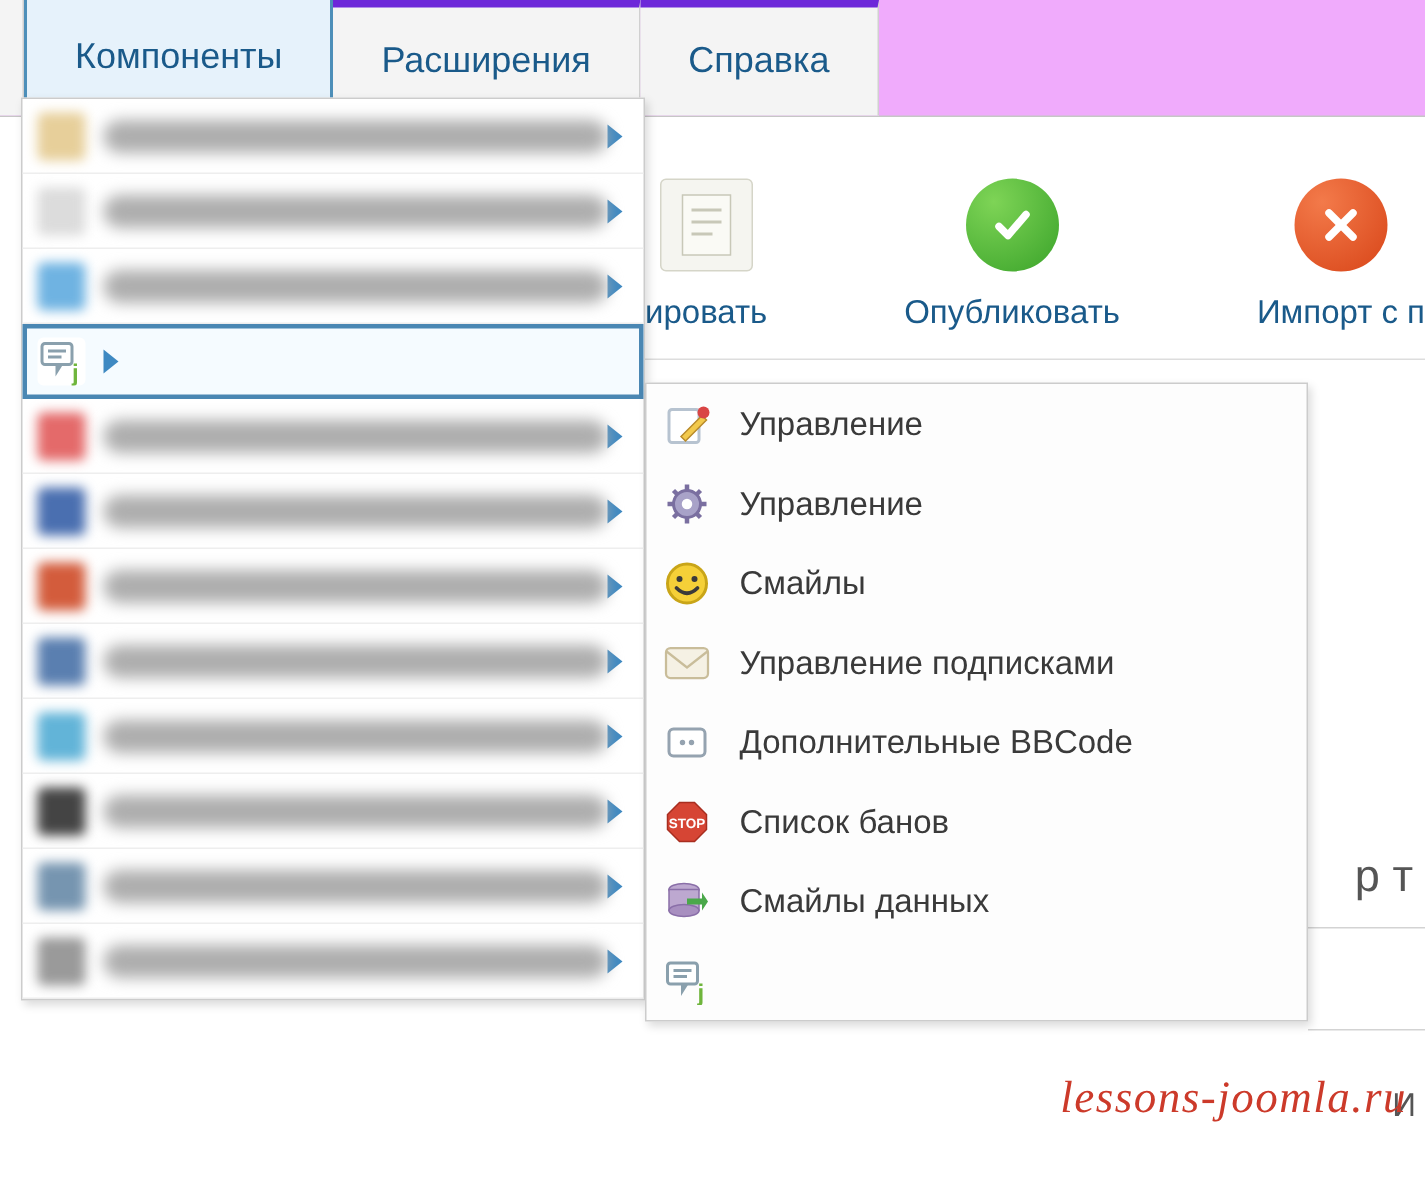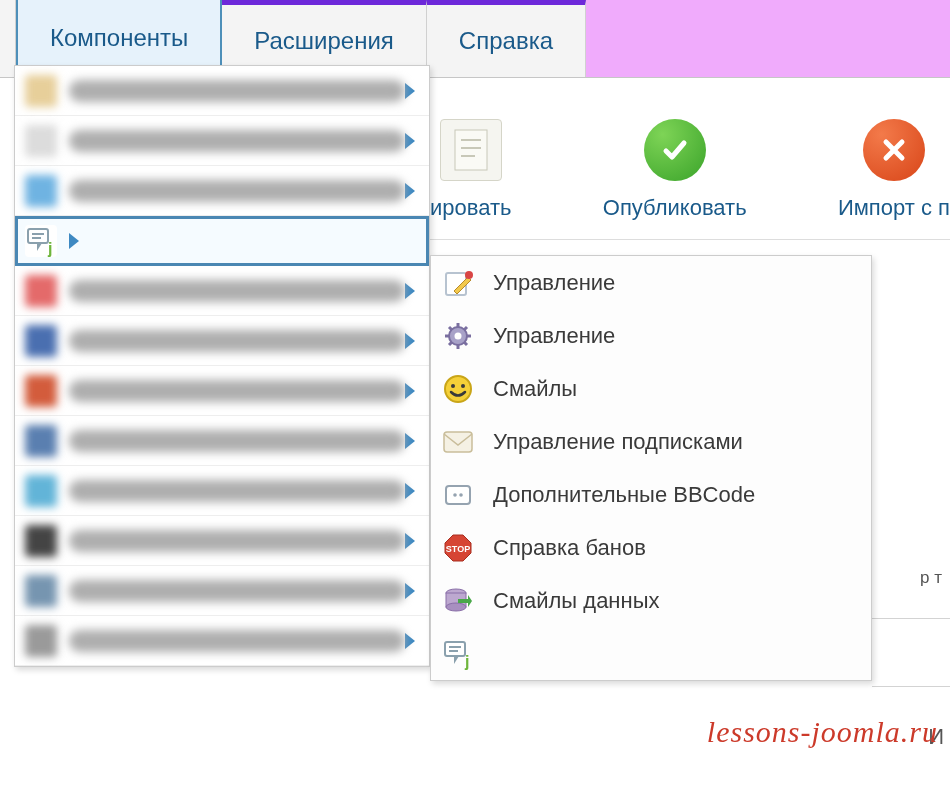--- a/index.html
+++ b/index.html
@@ -239,21 +239,21 @@
     <span>Импорт с п</span>
   </div>
 </div>
 
 <div class="bg-lines">
   <div style="top:540px;"></div>
   <div style="top:608px;"></div>
   <div style="top:708px;"></div>
 
 </div>
-<span style="position:absolute;right:8px;top:568px;font-size:17px;color:#555;z-index:0;">р т</span>
+<span style="position:absolute;right:8px;top:568px;font-size:30px;color:#555;z-index:0;">р т</span>
 <span style="position:absolute;right:6px;top:724px;font-size:22px;color:#555;z-index:0;">И</span>
 
 <div class="dropdown">
 
   <div class="dropdown-item blurred">
     <div class="dd-icon" style="background:#e7cf9a;"></div>
     <div class="dd-label" style="width:240px;"></div>
     <div class="chevron"></div>
   </div>
   <div class="dropdown-item blurred">
@@ -382,21 +382,21 @@
     </div>
     <span class="sub-label">Дополнительные BBCode</span>
   </div>
   <div class="submenu-item">
     <div class="sub-icon">
       <svg width="30" height="30" viewBox="0 0 30 30">
           <polygon points="10,2 20,2 28,10 28,20 20,28 10,28 2,20 2,10" fill="#d64534" stroke="#a82e20" stroke-width="1"></polygon>
           <text x="15" y="19" font-size="9" fill="#fff" font-weight="bold" text-anchor="middle" font-family="Arial">STOP</text>
         </svg>
     </div>
-    <span class="sub-label">Справка банов</span>
+    <span class="sub-label">Список банов</span>
   </div>
   <div class="submenu-item">
     <div class="sub-icon">
       <svg width="32" height="32" viewBox="0 0 32 32">
           <ellipse cx="14" cy="8" rx="10" ry="4" fill="#bda8d0" stroke="#8a6fa8"></ellipse>
           <rect x="4" y="8" width="20" height="14" fill="#bda8d0" stroke="#8a6fa8"></rect>
           <ellipse cx="14" cy="22" rx="10" ry="4" fill="#a88fc0" stroke="#8a6fa8"></ellipse>
           <path d="M20 16 L30 16 L30 12 L34 18 L30 24 L30 20 L20 20 Z" transform="translate(-4,-2)" fill="#4aa84a"></path>
         </svg>
     </div>

